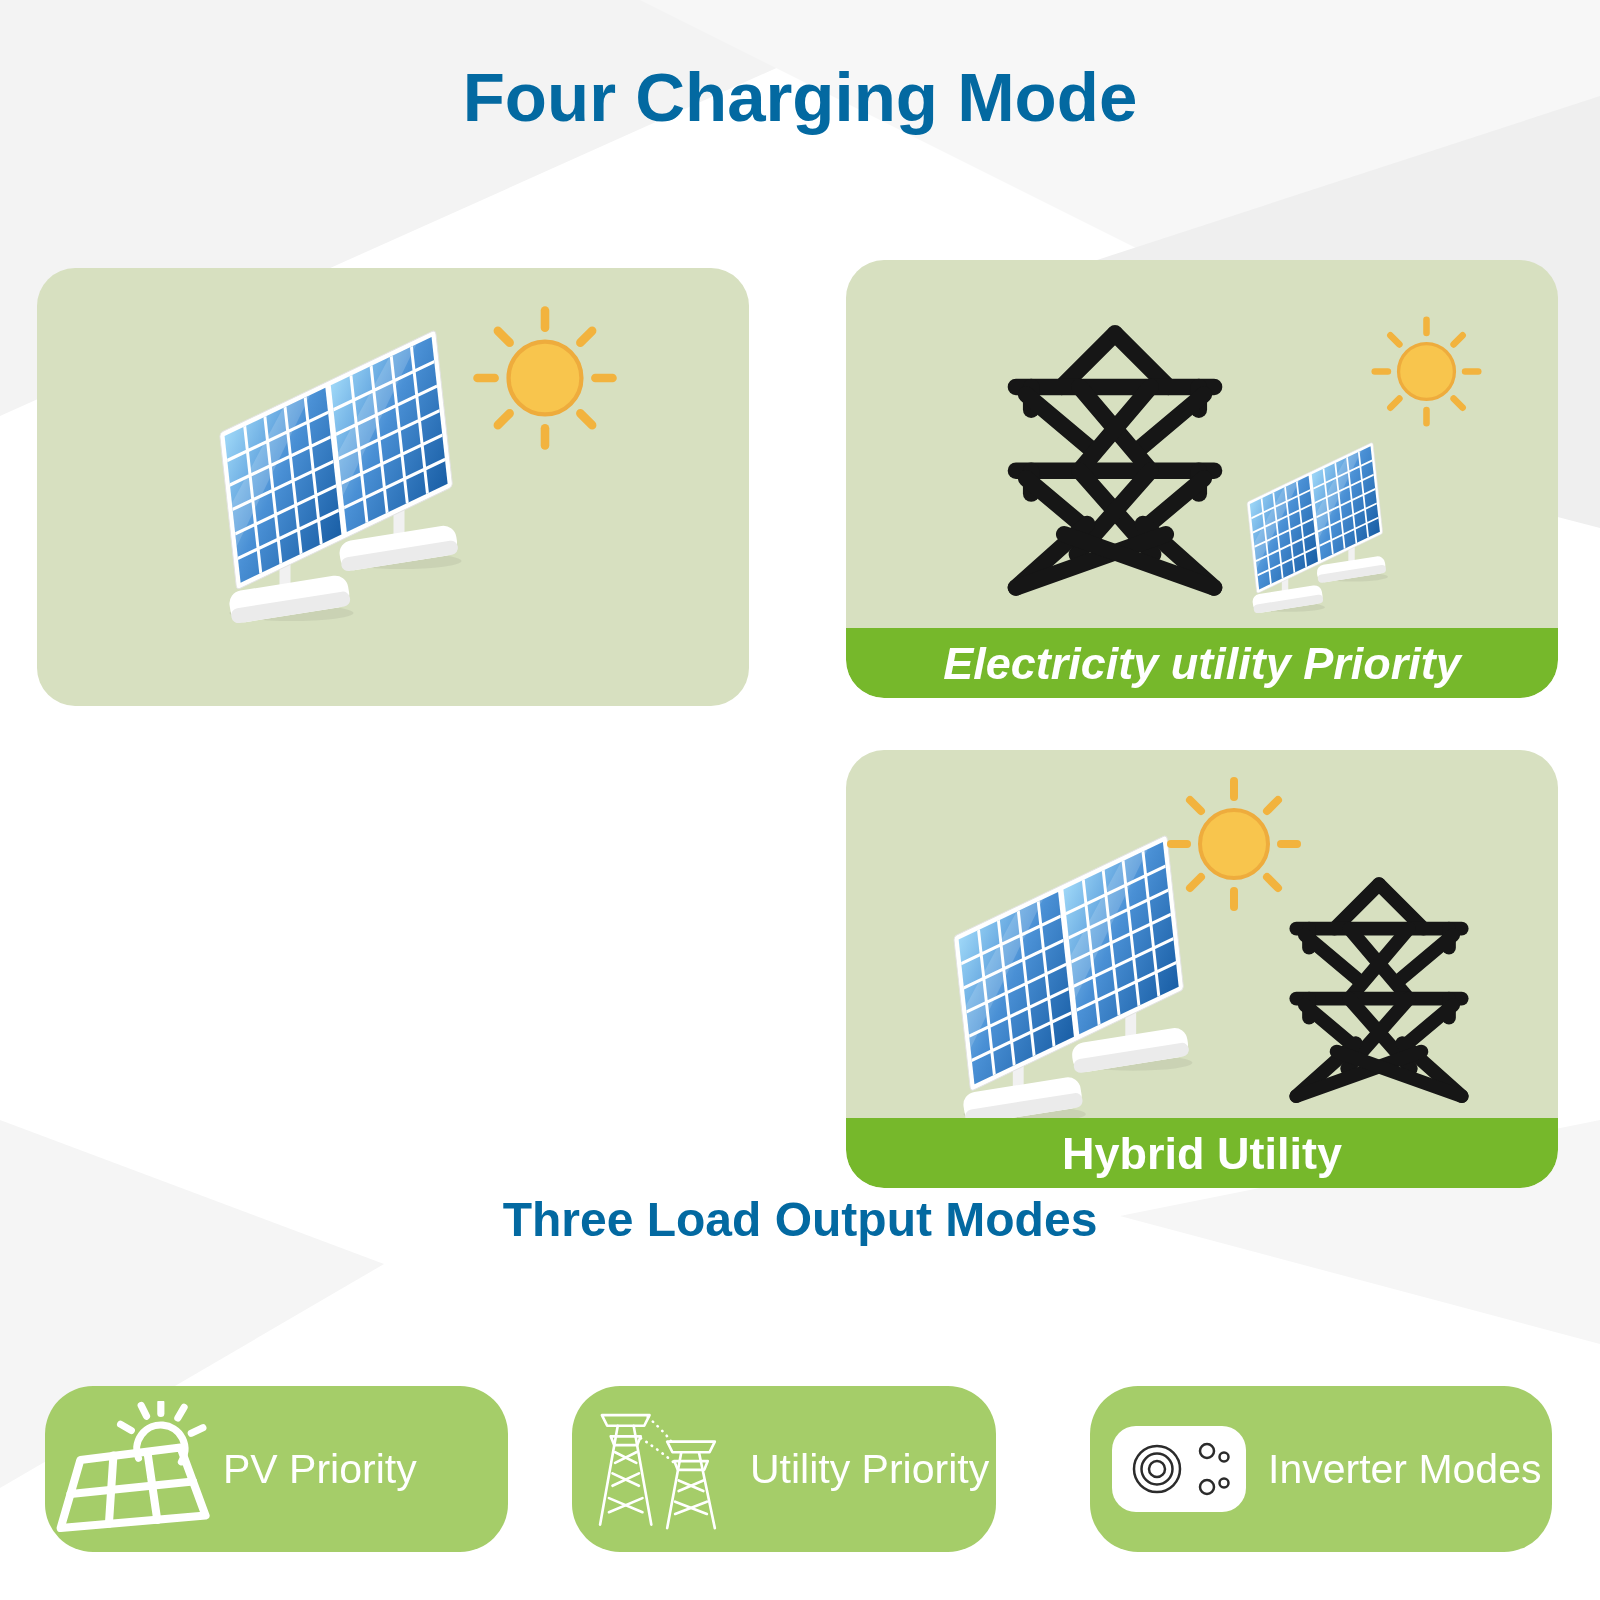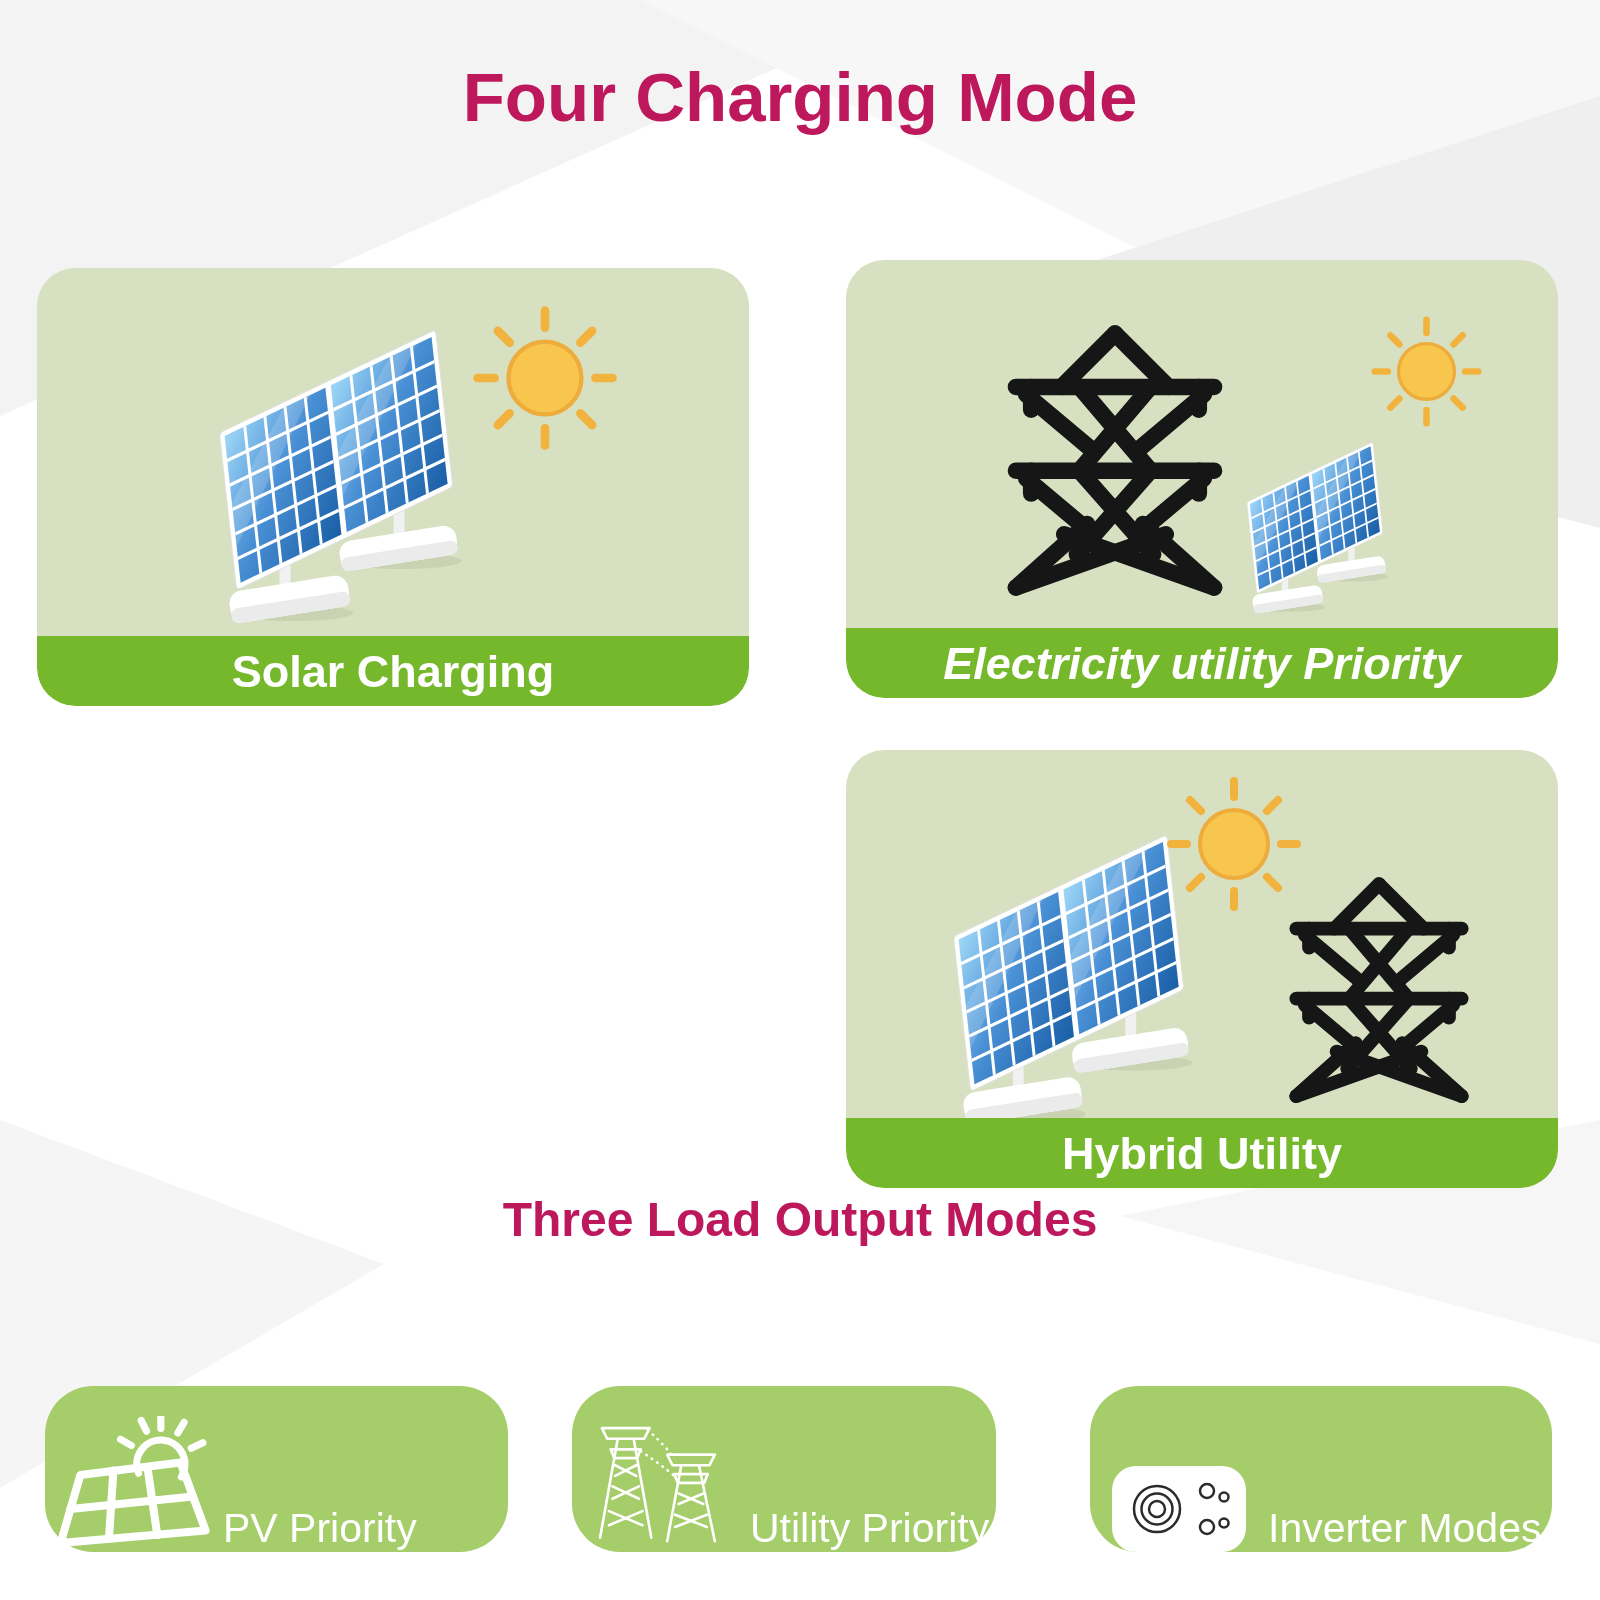--- a/index.html
+++ b/index.html
@@ -11,21 +11,21 @@
   
   .facet{position:absolute;inset:0;z-index:0;}
   .f1{background:#f3f3f3;clip-path:polygon(0 0,58% 0,0 26%);}
   .f2{background:#f7f7f7;clip-path:polygon(40% 0,100% 0,100% 30%);}
   .f3{background:#efefef;clip-path:polygon(100% 6%,100% 33%,54% 21%);}
   .f4{background:#f5f5f5;clip-path:polygon(0 70%,24% 79%,0 93%);}
   .f5{background:#f6f6f6;clip-path:polygon(100% 70%,100% 84%,70% 76%);}
   
   .sec-title{
     position:absolute;left:0;width:100%;text-align:center;z-index:2;
-    color:#be185d;font-weight:700;margin:0;letter-spacing:0;
+    color:#0369a1;font-weight:700;margin:0;letter-spacing:0;
   }
   #title-charging{top:58px;font-size:69px;}
   #title-output{top:1192px;font-size:48px;}
   
   .card{
     position:absolute;width:712px;height:438px;background:#d7e0c0;
     border-radius:38px;z-index:1;overflow:hidden;
   }
   #card-1{left:37px;top:268px;}
   #card-2{left:846px;top:260px;font-style:italic;}
@@ -46,21 +46,21 @@
   .c2-panel{left:396px;top:178px;width:152px;height:175px;}
   .c3-panel{left:136px;top:64px;width:268px;height:303px;}
   .c3-sun{left:355px;top:21px;width:150px;height:150px;}
   .c3-tower{left:446px;top:188px;width:134px;height:147px;}
   .c4-panel{left:97px;top:78px;width:262px;height:296px;}
   .c4-sun{left:318px;top:24px;width:140px;height:140px;}
   .c4-tower{left:427px;top:121px;width:212px;height:234px;}
   
   .pill{
     position:absolute;top:1386px;height:166px;background:#a5cd69;
-    border-radius:48px;z-index:1;display:flex;align-items:flex-end;
+    border-radius:48px;z-index:1;display:flex;align-items:center;
   }
   #pill-1{left:45px;width:463px;}
   #pill-2{left:572px;width:424px;}
   #pill-3{left:1090px;width:462px;}
   .pill-icon{width:178px;display:flex;align-items:center;justify-content:center;flex:0 0 auto;}
   .pill-label{color:#ffffff;font-size:41px;font-weight:400;white-space:nowrap;}
   .inv-device{
     width:134px;height:86px;background:#ffffff;border-radius:24px;
     display:flex;align-items:center;justify-content:center;
   }
@@ -196,23 +196,20 @@
 
   <h1 class="sec-title" id="title-charging">Four Charging Mode</h1>
 
   <div class="card" id="card-1">
     <svg class="art c1-panel">
         <use href="#sym-panel"></use>
       </svg>
     <svg class="art c1-sun">
         <use href="#sym-sun"></use>
       </svg>
-    <div class="card-band">
-      <span>Solar Charging</span>
-    </div>
   </div>
 
   <div class="card" id="card-2">
     <svg class="art c2-tower">
         <use href="#sym-tower"></use>
       </svg>
     <svg class="art c2-sun">
         <use href="#sym-sun"></use>
       </svg>
     <svg class="art c2-panel">

